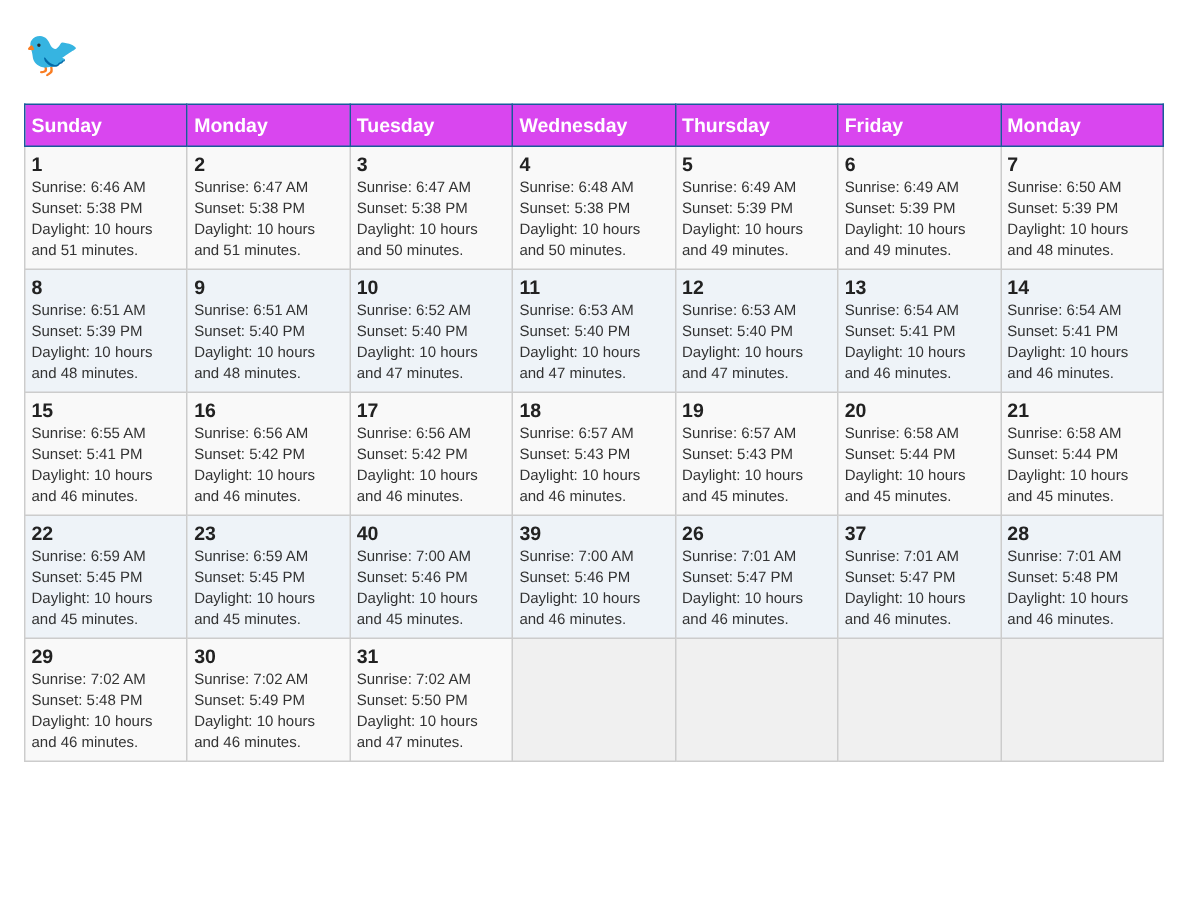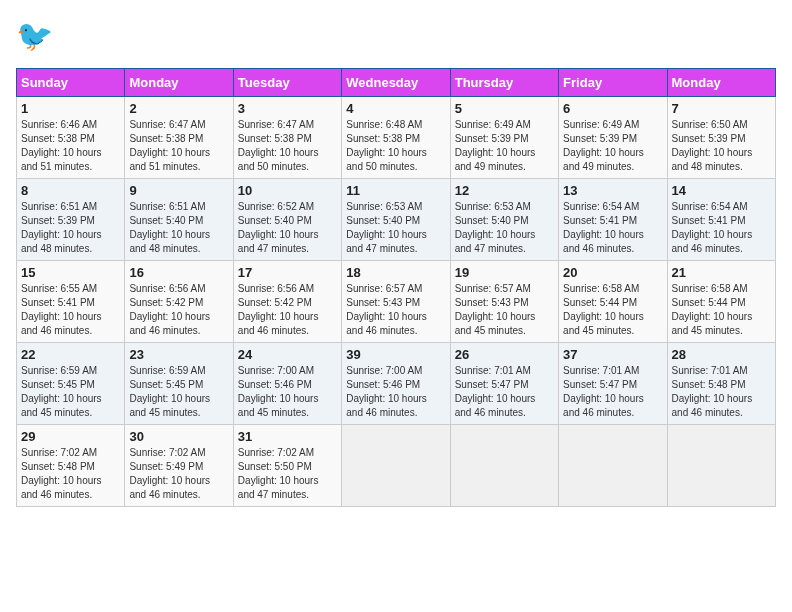--- a/index.html
+++ b/index.html
@@ -214,21 +214,21 @@
       <tr>
         <td>
           <span class="day-num">22</span>
           <div class="day-info">Sunrise: 6:59 AM<br>Sunset: 5:45 PM<br>Daylight: 10 hours and 45 minutes.</div>
         </td>
         <td>
           <span class="day-num">23</span>
           <div class="day-info">Sunrise: 6:59 AM<br>Sunset: 5:45 PM<br>Daylight: 10 hours and 45 minutes.</div>
         </td>
         <td>
-          <span class="day-num">24</span>
+          <span class="day-num">40</span>
           <div class="day-info">Sunrise: 7:00 AM<br>Sunset: 5:46 PM<br>Daylight: 10 hours and 45 minutes.</div>
         </td>
         <td>
           <span class="day-num">39</span>
           <div class="day-info">Sunrise: 7:00 AM<br>Sunset: 5:46 PM<br>Daylight: 10 hours and 46 minutes.</div>
         </td>
         <td>
           <span class="day-num">26</span>
           <div class="day-info">Sunrise: 7:01 AM<br>Sunset: 5:47 PM<br>Daylight: 10 hours and 46 minutes.</div>
         </td>

